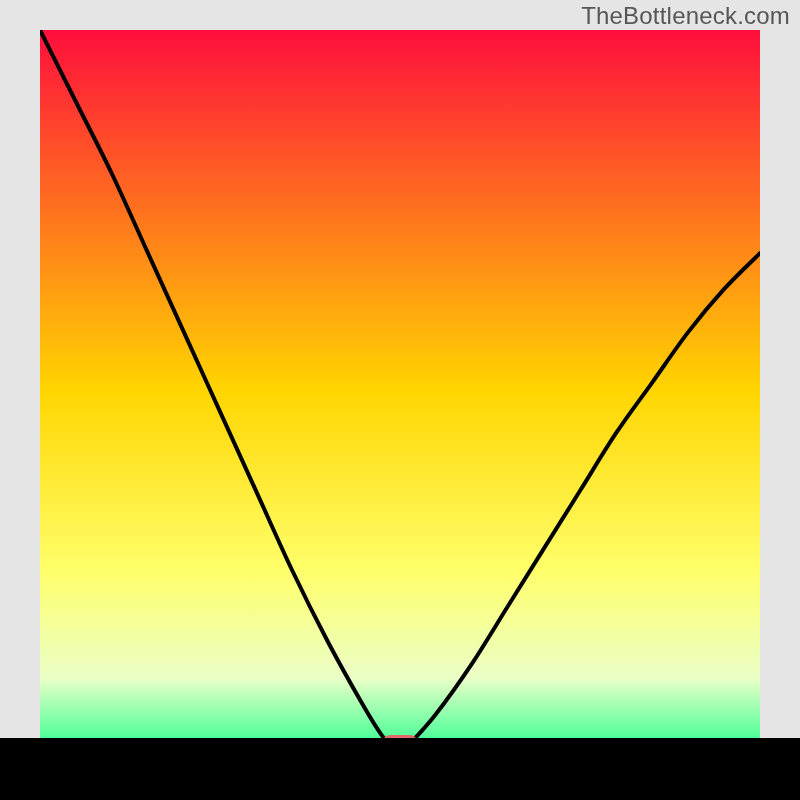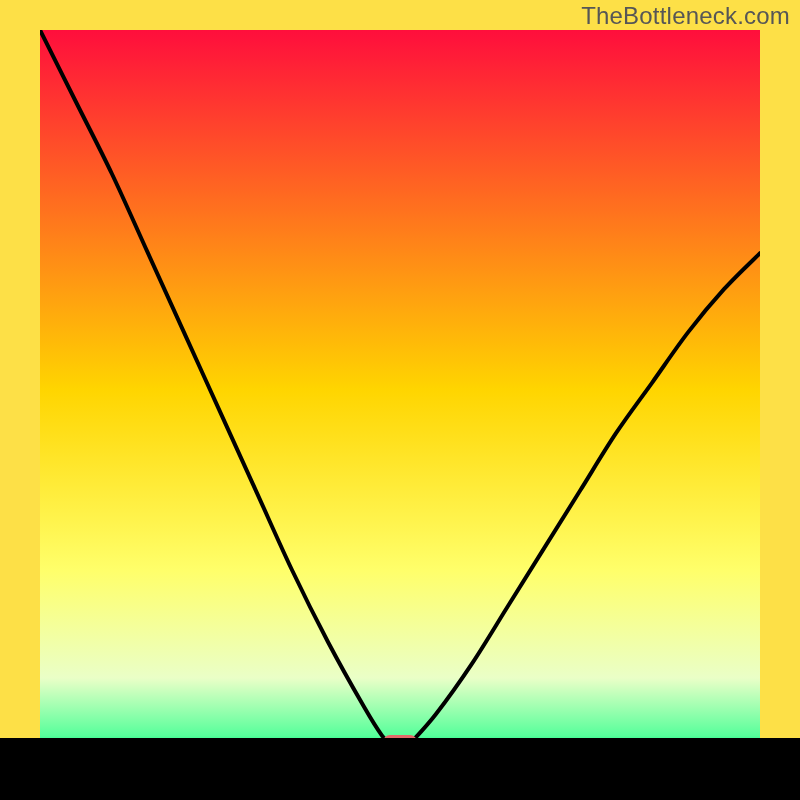--- a/index.html
+++ b/index.html
@@ -7,21 +7,21 @@
     padding: 0;
     width: 800px;
     height: 800px;
     background: #000;
     overflow: hidden;
   }
   .frame {
     position: relative;
     width: 800px;
     height: 788px;
-    background: #fde047;
+    background: #e5e5e5;
   }
   .watermark {
     position: absolute;
     top: 2px;
     right: 10px;
     font-family: Arial, Helvetica, sans-serif;
     font-size: 24px;
     font-weight: 500;
     color: #565656;
     letter-spacing: 0.2px;

